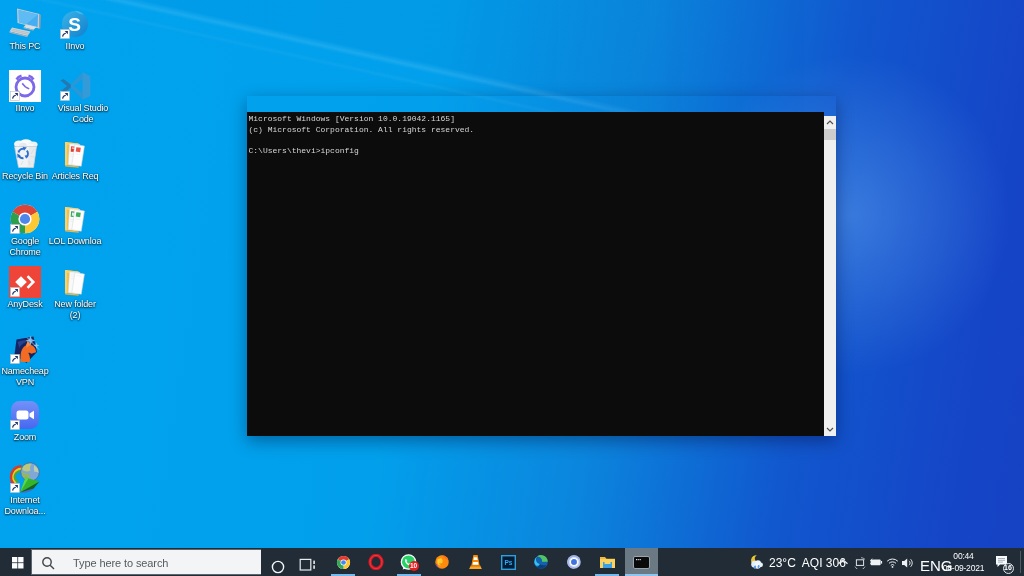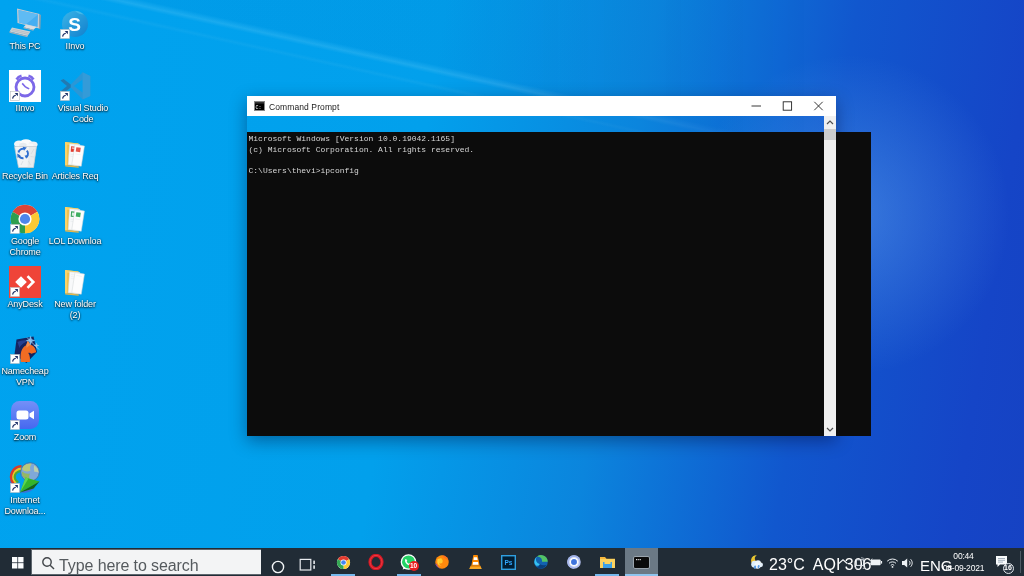--- a/index.html
+++ b/index.html
@@ -14,28 +14,28 @@
     background:radial-gradient(circle 160px at 850px 215px, rgba(135,198,255,0.33), rgba(135,198,255,0) 100%);}
   .abs{position:absolute;}
   
   .dl{position:absolute;width:70px;text-align:center;font-size:9px;letter-spacing:-0.15px;line-height:11px;color:#fff;
       text-shadow:0 1px 2px rgba(0,0,0,0.9),0 0 2px rgba(0,0,0,0.55);}
   
   #win{position:absolute;left:247px;top:96px;width:589px;height:340px;box-shadow:0 5px 16px rgba(0,0,40,0.38);}
   #tbar{position:absolute;left:0;top:0;right:0;height:20px;background:#fff;}
   #ttl{position:absolute;left:22px;top:5.5px;font-size:8.5px;color:#1a1a1a;letter-spacing:0.1px;}
   .wbtn{position:absolute;top:0;width:31px;height:20px;}
-  #console{position:absolute;left:0;top:36px;width:624px;bottom:0;background:#0c0c0c;}
+  #console{position:absolute;left:0;top:16px;width:577px;bottom:0;background:#0c0c0c;}
   #ctext{position:absolute;left:1.5px;top:2px;font-family:"Liberation Mono",monospace;font-size:8px;line-height:10.8px;color:#d6d6d6;white-space:pre;}
   #sbar{position:absolute;right:0;top:20px;width:12px;bottom:0;background:#f0f0f0;}
   #sthumb{position:absolute;left:0;top:13px;width:12px;height:11px;background:#cdcdcd;}
   
   #tb{position:absolute;left:0;top:548px;width:1024px;height:28px;background:#212c36;}
   #search{position:absolute;left:31px;top:1px;width:230px;height:26px;background:#f3f4f5;border:1px solid #5e666d;border-right:none;box-sizing:border-box;}
-  #search span{position:absolute;left:27px;top:6.5px;font-size:16px;letter-spacing:-0.1px;color:#555a5e;}
+  #search span{position:absolute;left:41px;top:6.5px;font-size:11px;letter-spacing:-0.1px;color:#555a5e;}
   .ul{position:absolute;top:25.5px;height:2.5px;background:#76b9ed;}
   #cmdbtn{position:absolute;left:625px;top:0;width:33px;height:28px;background:#6b7985;}
   .tray{position:absolute;color:#fff;font-size:10.5px;}
   #clock{position:absolute;left:933px;top:3px;width:61px;text-align:center;color:#fff;font-size:8.5px;line-height:11.5px;letter-spacing:-0.2px;}
 </style>
 </head>
 <body>
 <div id="beams"></div>
 <div id="glow"></div>
 
@@ -235,38 +235,20 @@
   <path d="M25 3.2 Q29.5 6 30 11 Q27 9 25.5 10 Q24.5 6.5 25 3.2" fill="#cdd9a0" opacity="0.8"></path>
   <circle cx="21" cy="10" r="9.3" fill="none" stroke="#44699c" stroke-width="0.8"></circle>
   <polygon points="11,30.5 16.5,15.5 30.5,19.5" fill="#35b52a"></polygon>
   <polygon points="11,30.5 30.5,19.5 24.5,26.5" fill="#156313"></polygon>
   <polygon points="11,30.5 16.5,15.5 19.5,16.4" fill="#5fd44f"></polygon>
   <use href="#sc" x="1" y="21"></use>
 </svg>
 <div class="dl" style="left:-10px;top:495px">Internet<br>Downloa...</div>
 
 <div id="win">
-  <div id="tbar">
-    <svg class="abs" style="left:7px;top:5px" width="11" height="10" viewBox="0 0 11 10">
-      <rect x="0" y="0" width="11" height="10" fill="#000"></rect>
-      <rect x="0.5" y="0.5" width="10" height="9" fill="none" stroke="#888" stroke-width="1"></rect>
-      <rect x="1" y="1" width="9" height="1.6" fill="#333"></rect>
-      <text x="1.5" y="8" font-size="5" fill="#fff" font-family="Liberation Mono">C:</text>
-    </svg>
-    <span id="ttl">Command Prompt</span>
-    <svg class="wbtn" style="left:494px" width="31" height="20">
-        <line x1="10.5" y1="10" x2="20" y2="10" stroke="#222" stroke-width="0.9"></line>
-      </svg>
-    <svg class="wbtn" style="left:525px" width="31" height="20">
-        <rect x="11.2" y="5.8" width="8.4" height="8.4" fill="none" stroke="#222" stroke-width="0.9"></rect>
-      </svg>
-    <svg class="wbtn" style="left:556px" width="31" height="20">
-        <path d="M11.3 5.8 L19.7 14.2 M19.7 5.8 L11.3 14.2" stroke="#222" stroke-width="0.9"></path>
-      </svg>
-  </div>
   <div id="console">
     <div id="ctext">Microsoft Windows [Version 10.0.19042.1165]
 (c) Microsoft Corporation. All rights reserved.
 
 C:\Users\thevi&gt;ipconfig</div>
   </div>
   <div id="sbar">
     <svg class="abs" style="left:0;top:2px" width="12" height="9">
         <path d="M3 6 L6 3 L9 6" fill="none" stroke="#505050" stroke-width="1.2"></path>
       </svg>
@@ -377,21 +359,21 @@
     <rect x="3" y="3" width="1.2" height="1.2" fill="#e8e8e8"></rect>
       <rect x="4.8" y="3" width="1.2" height="1.2" fill="#bbb"></rect>
       <rect x="6.6" y="3" width="1.2" height="1.2" fill="#e8e8e8"></rect>
   </svg>
 
   <div class="ul" style="left:331px;width:24px"></div>
   <div class="ul" style="left:397px;width:24px"></div>
   <div class="ul" style="left:595px;width:24px"></div>
   <div class="ul" style="left:625px;width:33px;background:#8fc5ef"></div>
 
-  <div class="tray" style="left:769px;top:7.5px;font-size:16px;letter-spacing:0px;">23°C&nbsp; AQI&nbsp;306</div>
+  <div class="tray" style="left:769px;top:7.5px;font-size:12px;letter-spacing:0px;">23°C&nbsp; AQI&nbsp;306</div>
   <svg class="abs" style="left:837px;top:9px" width="12" height="10" viewBox="0 0 12 10">
     <path d="M1.5 6.8 L6 2.8 L10.5 6.8" fill="none" stroke="#eef1f3" stroke-width="1.3"></path>
   </svg>
 
   <svg class="abs" style="left:747px;top:6px" width="17" height="17" viewBox="0 0 17 17">
     <defs>
         <linearGradient id="mg" x1="0" y1="0" x2="0.6" y2="1">
       <stop offset="0" stop-color="#e8d93a"></stop>
           <stop offset="1" stop-color="#f09c1a"></stop>
         </linearGradient>

